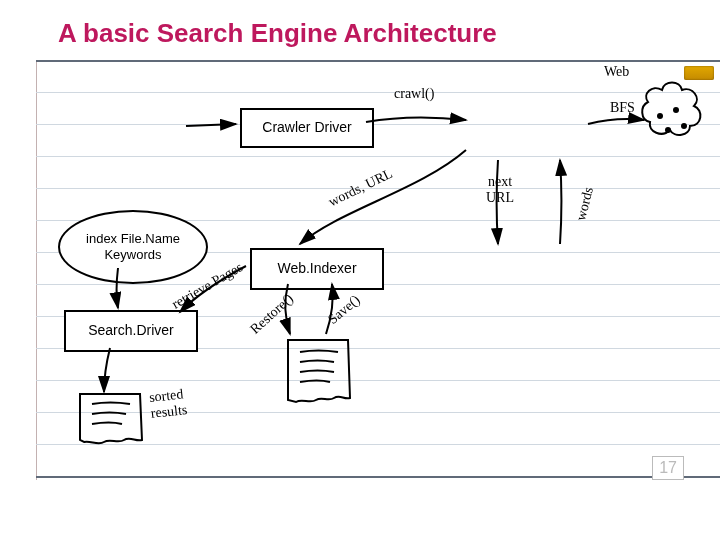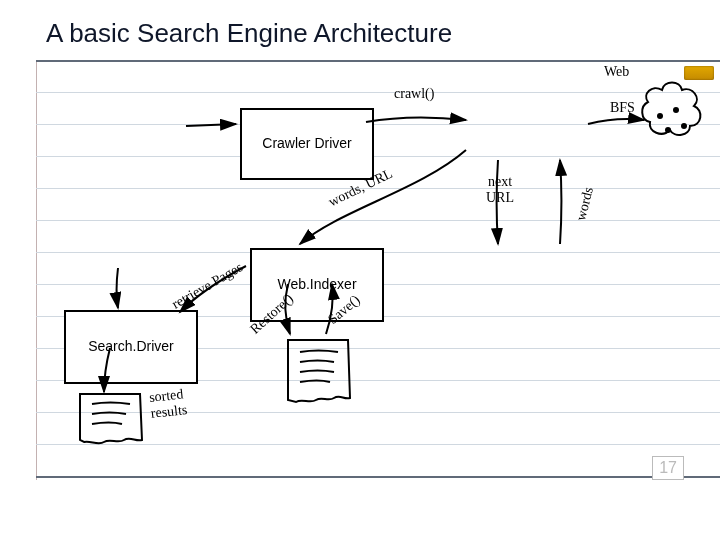--- a/index.html
+++ b/index.html
@@ -1,22 +1,22 @@
 <!DOCTYPE html>
 <html><head>
 <meta charset="utf-8">
 <style>
   html,body{margin:0;padding:0;width:720px;height:540px;background:#fff;font-family:Arial,Helvetica,sans-serif;overflow:hidden}
   .slide{position:relative;width:720px;height:540px}
-  .title{position:absolute;left:46px;top:18px;font-size:26px;font-weight:400;color:#0f172a}
+  .title{position:absolute;left:58px;top:18px;font-size:26px;font-weight:700;color:#be185d}
   .rule{position:absolute;left:36px;right:0;height:1px;background:#d0d8e0}
   .rule.top{background:#606a78;height:2px}
   .vline{position:absolute;left:36px;top:60px;bottom:60px;width:1px;background:#c3b1b1}
   .node{position:absolute;font-family:Arial,Helvetica,sans-serif;font-size:14px;color:#000;line-height:1.25}
-  .box{border:2px solid #000;background:#fff;padding:20px 10px;display:flex;align-items:center;justify-content:center;text-align:center}
+  .box{border:2px solid #000;background:#fff;padding:4px 10px;display:flex;align-items:center;justify-content:center;text-align:center}
   .oval{border:2px solid #000;background:#fff;border-radius:50%/50%;padding:10px 8px;display:flex;align-items:center;justify-content:center;text-align:center}
   .hand{font-family:'Comic Sans MS','Segoe Script',cursive;font-size:15px}
   .edge-label{position:absolute;font-family:'Comic Sans MS','Segoe Script',cursive;font-size:14px;color:#000;white-space:nowrap}
   .pagenum{position:absolute;right:36px;bottom:60px;border:1px solid #bbb;padding:2px 6px;font-size:16px;color:#bbb;background:#fff}
   svg.arrows{position:absolute;left:0;top:0;width:720px;height:540px;pointer-events:none}
   svg .a{stroke:#000;stroke-width:2;fill:none}
   svg .cloud{stroke:#000;stroke-width:2;fill:none}
   svg .scribble{stroke:#000;stroke-width:2;fill:none}
   svg .scrap{stroke:#000;stroke-width:2;fill:none}
   .marker{position:absolute;right:6px;top:66px;width:30px;height:14px;background:linear-gradient(#e2a800,#c48a00);border-radius:2px;box-shadow:inset 0 0 2px #6a4a00}
@@ -46,20 +46,22 @@
 
   <div class="marker"></div>
 
 
   <div class="node box" style="left:240px;top:108px;width:110px;height:28px">Crawler Driver</div>
 
 
 
   <div class="node box" style="left:250px;top:248px;width:110px;height:30px">Web.Indexer</div>
 
+  <div class="node oval" style="left:58px;top:210px;width:130px;height:50px;font-size:13px;white-space:pre-line">index File.Name
+Keywords</div>
 
   <div class="node box" style="left:64px;top:310px;width:110px;height:30px">Search.Driver</div>
 
   <div class="edge-label" style="left:394px;top:86px">crawl()</div>
   <div class="edge-label" style="left:610px;top:100px">BFS</div>
   <div class="edge-label hand" style="left:604px;top:64px">Web</div>
   <div class="edge-label" style="left:486px;top:174px;white-space:pre-line;text-align:center">next
 URL</div>
   <div class="edge-label" style="left:568px;top:196px;transform:rotate(-76deg)">words</div>
   <div class="edge-label" style="left:326px;top:180px;transform:rotate(-26deg)">words, URL</div>

